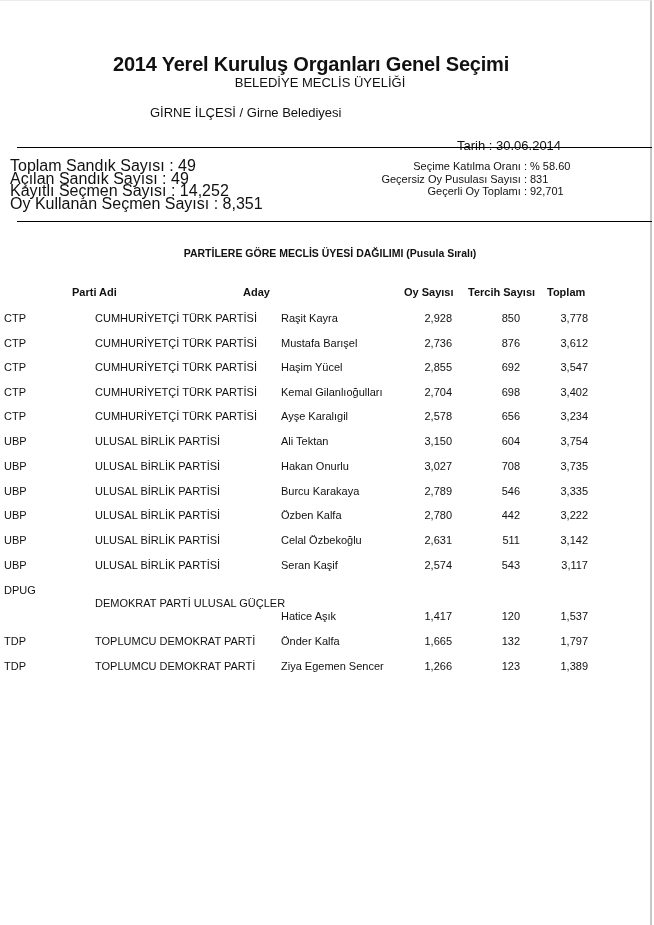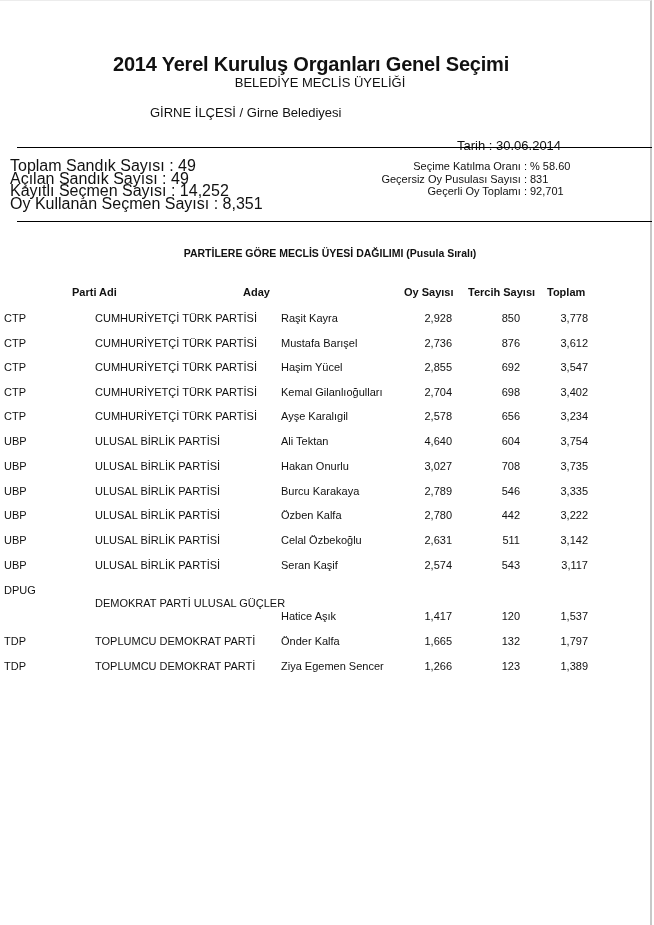--- a/index.html
+++ b/index.html
@@ -165,21 +165,21 @@
   <span class="c c-party">CUMHURİYETÇİ TÜRK PARTİSİ</span>
   <span class="c c-cand">Ayşe Karalıgil</span>
   <span class="c c-oy">2,578</span>
   <span class="c c-tercih">656</span>
   <span class="c c-toplam">3,234</span>
 </div>
 <div class="row" style="top:435px;">
   <span class="c c-code">UBP</span>
   <span class="c c-party">ULUSAL BİRLİK PARTİSİ</span>
   <span class="c c-cand">Ali Tektan</span>
-  <span class="c c-oy">4,640</span>
+  <span class="c c-oy">3,150</span>
   <span class="c c-tercih">604</span>
   <span class="c c-toplam">3,754</span>
 </div>
 <div class="row" style="top:460px;">
   <span class="c c-code">UBP</span>
   <span class="c c-party">ULUSAL BİRLİK PARTİSİ</span>
   <span class="c c-cand">Hakan Onurlu</span>
   <span class="c c-oy">3,027</span>
   <span class="c c-tercih">708</span>
   <span class="c c-toplam">3,735</span>

